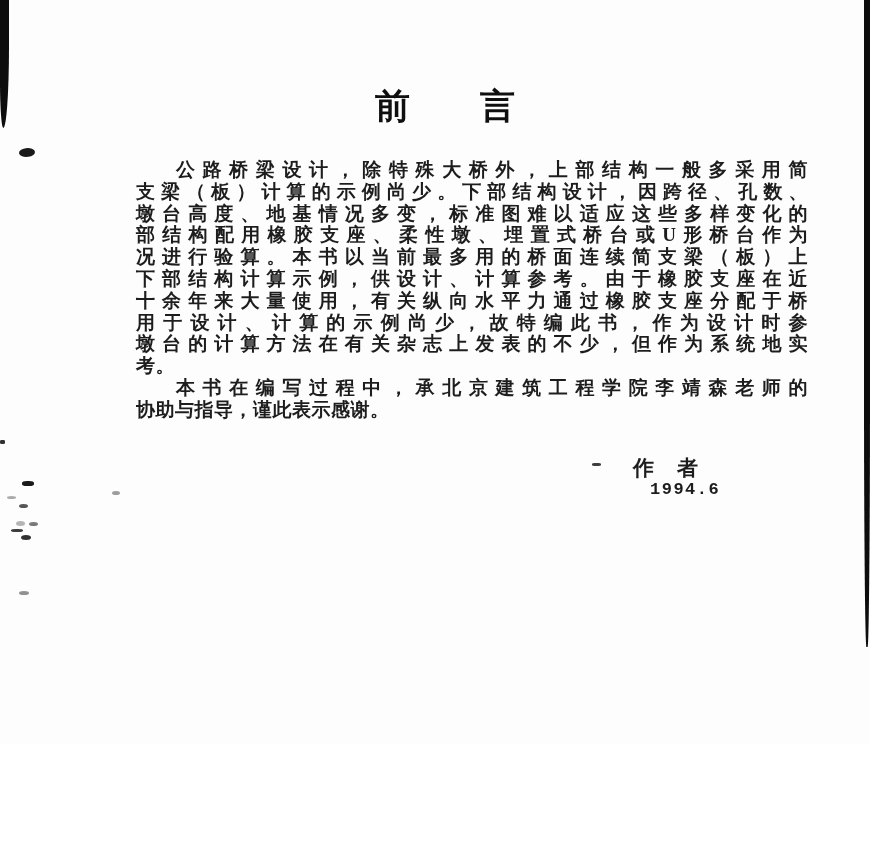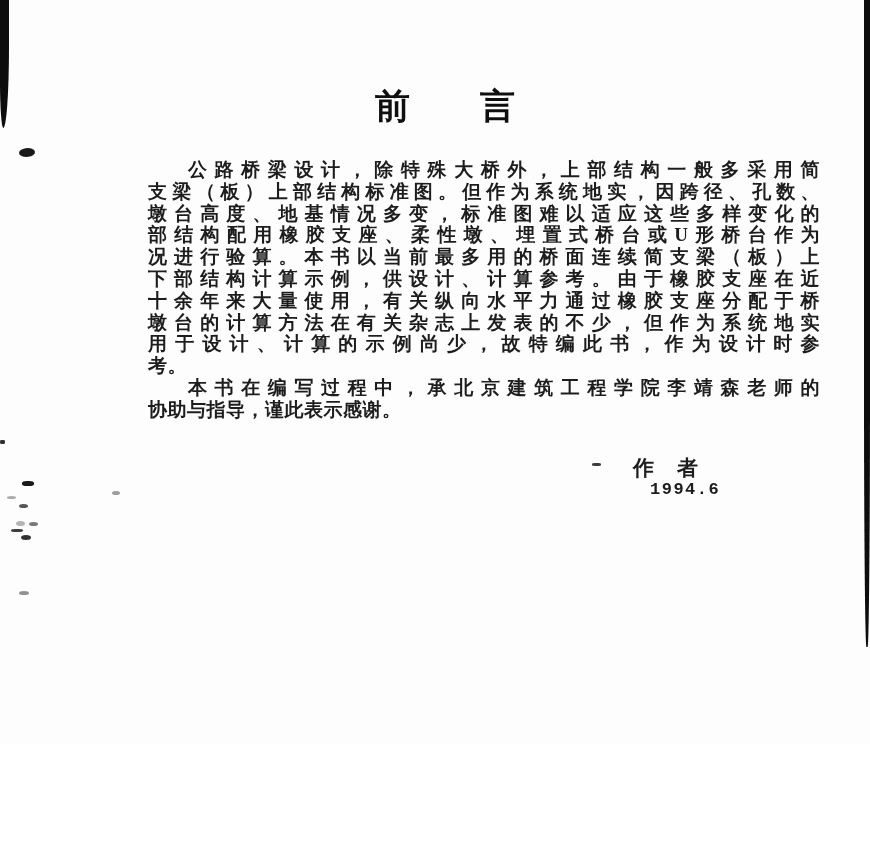--- a/index.html
+++ b/index.html
@@ -21,21 +21,21 @@
     text-align: center;
     transform: translateX(10px);
     font-size: 35px;
     line-height: 40px;
     font-weight: 700;
     color: var(--title-ink, #111111);
     letter-spacing: 0;
   }
   .body-text {
     position: absolute;
-    left: 148px;
+    left: 136px;
     top: 159px;
     width: 672px;
     font-size: 19px;
     line-height: 21.8px;
     font-weight: 600;
     letter-spacing: 0.5px;
   }
   .bline {
     height: 21.8px;
     text-align: justify;
@@ -69,28 +69,28 @@
 </style>
 </head>
 <body>
 
 <div class="page">
 
   <h1 class="title">前　　言</h1>
 
   <div class="body-text">
     <div class="bline indent">公路桥梁设计，除特殊大桥外，上部结构一般多采用简</div>
-    <div class="bline">支梁（板）上部结构标准图。但作为系统地实，因跨径、孔数、</div>
+    <div class="bline">支梁（板）计算的示例尚少。下部结构设计，因跨径、孔数、</div>
     <div class="bline">墩台高度、地基情况多变，标准图难以适应这些多样变化的</div>
     <div class="bline">部结构配用橡胶支座、柔性墩、埋置式桥台或U形桥台作为</div>
     <div class="bline">况进行验算。本书以当前最多用的桥面连续简支梁（板）上</div>
     <div class="bline">下部结构计算示例，供设计、计算参考。由于橡胶支座在近</div>
     <div class="bline">十余年来大量使用，有关纵向水平力通过橡胶支座分配于桥</div>
+    <div class="bline">用于设计、计算的示例尚少，故特编此书，作为设计时参</div>
     <div class="bline">墩台的计算方法在有关杂志上发表的不少，但作为系统地实</div>
-    <div class="bline">用于设计、计算的示例尚少，故特编此书，作为设计时参</div>
     <div class="bline short">考。</div>
     <div class="bline indent">本书在编写过程中，承北京建筑工程学院李靖森老师的</div>
     <div class="bline short">协助与指导，谨此表示感谢。</div>
   </div>
 
   <div class="author">作　者</div>
   <div class="date">1994.6</div>
 
 <div class="mark" style="left: 0px; top: 0px; width: 9px; height: 128px; opacity: 1; border-radius: 0px 0px 70% 40%;"></div>
     <div class="mark" style="left: 864px; top: 0px; width: 6px; height: 647px; opacity: 1; border-radius: 0px 0px 40% 40%;"></div>

